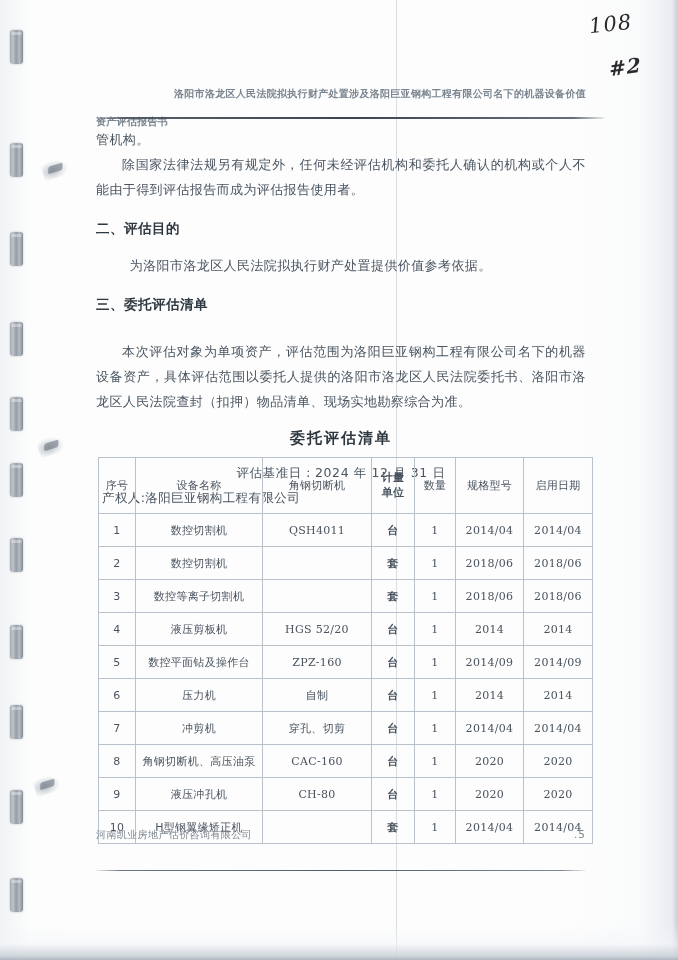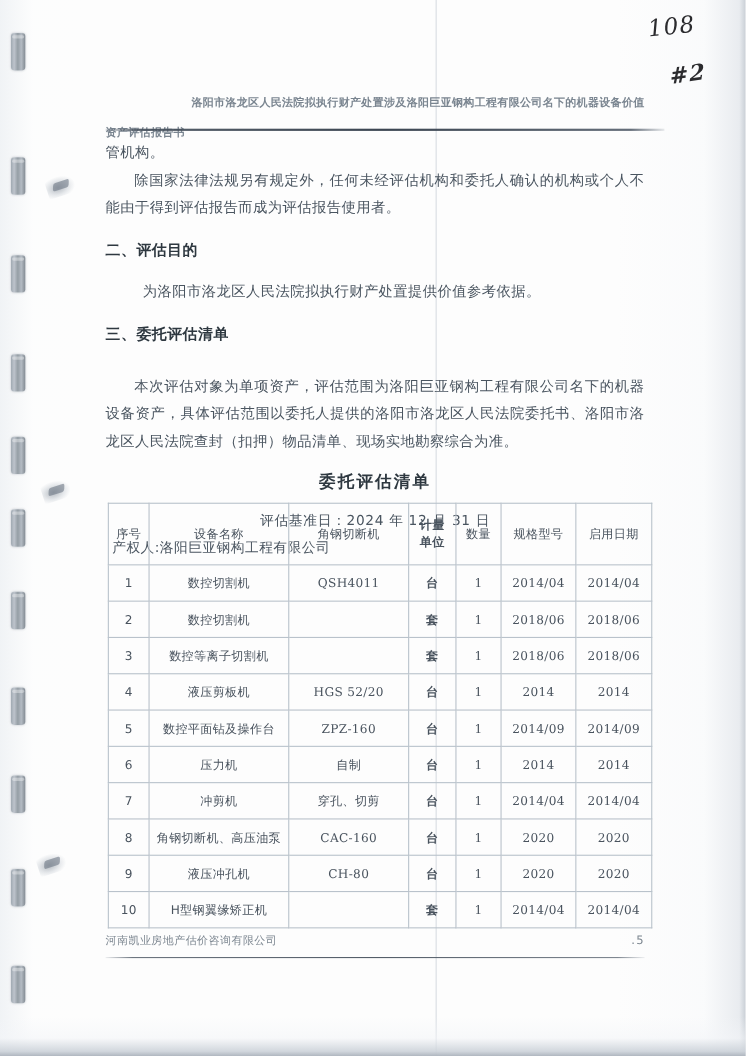--- a/index.html
+++ b/index.html
@@ -245,21 +245,21 @@
     background: linear-gradient(90deg,
       rgba(140,150,162,0.15) 0%,
       rgba(84,94,106,0.85) 5%,
       rgba(74,84,96,0.95) 50%,
       rgba(96,106,118,0.8) 95%,
       rgba(160,170,180,0.15) 100%);
   }
   .footer-zone {
     position: absolute;
     left: 96px;
-    top: 848px;
+    top: 828px;
     width: 490px;
     display: flex;
     justify-content: space-between;
     align-items: baseline;
     color: #7d8791;
     font-size: 10px;
     letter-spacing: 0.4px;
   }
   .footer-page {
     font-size: 10.5px;

